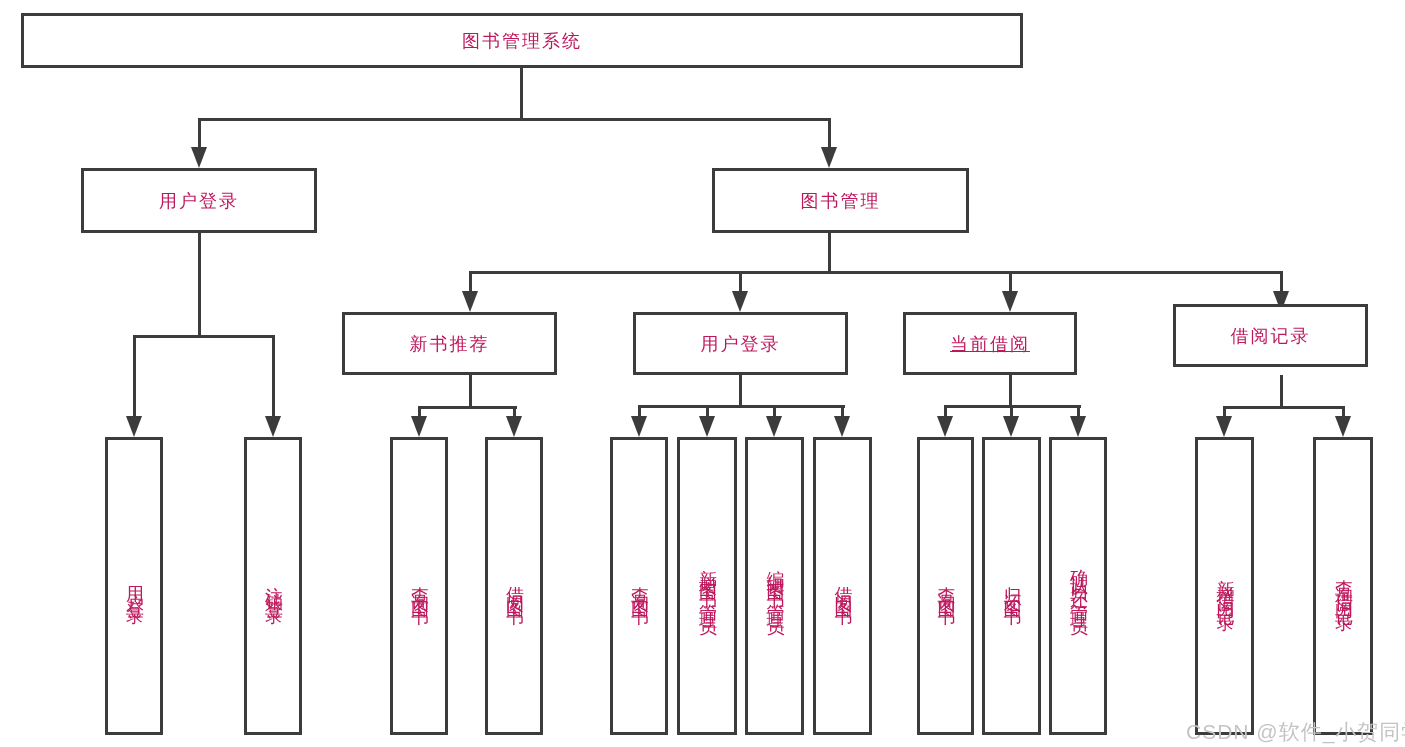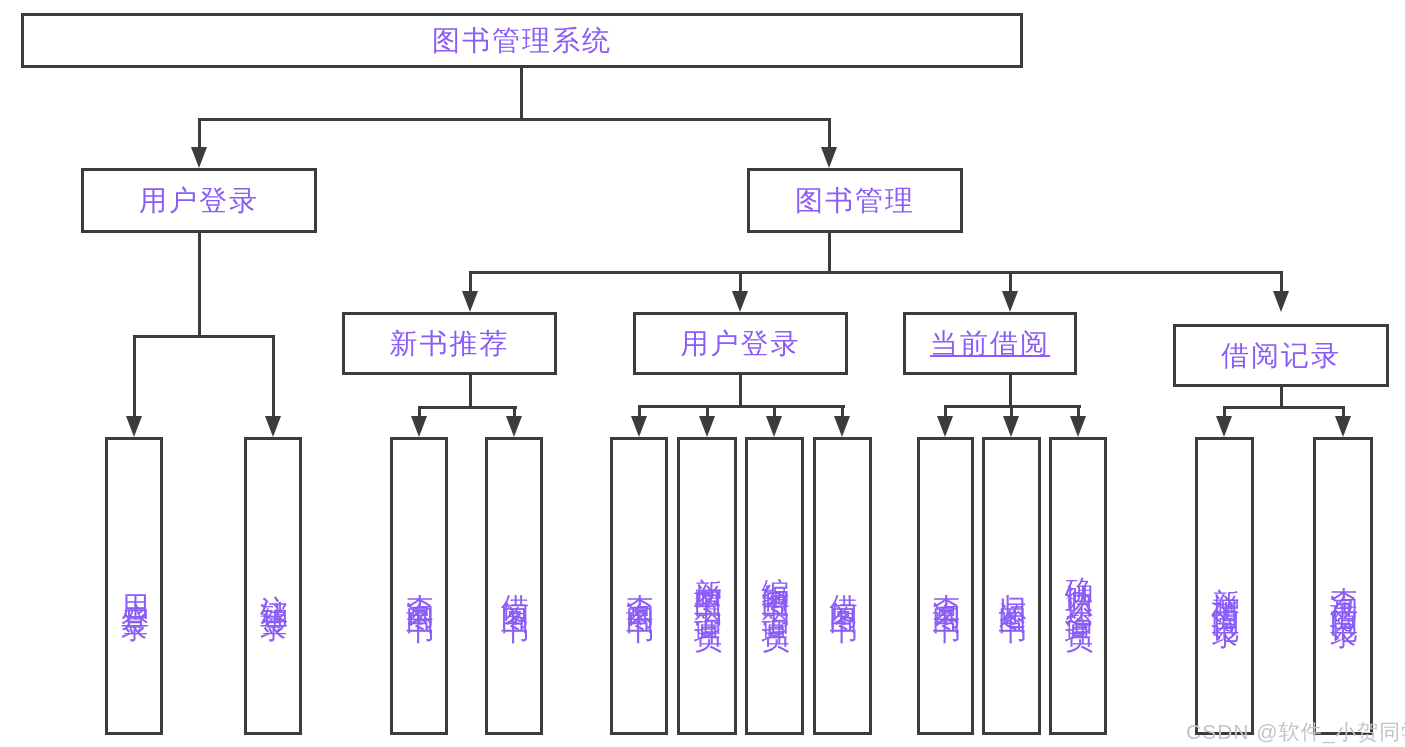--- a/index.html
+++ b/index.html
@@ -11,22 +11,22 @@
     overflow: hidden;
   }
   .node {
     position: absolute;
     box-sizing: border-box;
     border: 3px solid #3c3c3c;
     background: #ffffff;
     display: flex;
     align-items: center;
     justify-content: center;
-    color: #8b5cf6;
-    font-size: 28px;
+    color: #be185d;
+    font-size: 18px;
     letter-spacing: 2px;
     text-align: center;
     z-index: 2;
   }
   .vnode {
     writing-mode: vertical-rl;
     letter-spacing: 7px;
     line-height: 1.1;
   }
   .line {
@@ -60,29 +60,29 @@
     white-space: nowrap;
   }
 </style>
 </head>
 <body>
 
 <div class="node" style="left:21px; top:13px; width:1002px; height:55px;">图书管理系统</div>
 
 <div class="node" style="left:81px; top:168px; width:236px; height:65px;">用户登录</div>
 
-<div class="node" style="left:712px; top:168px; width:216px; height:65px;margin-left:35px;">图书管理</div>
+<div class="node" style="left:712px; top:168px; width:257px; height:65px;">图书管理</div>
 
 <div class="node" style="left:342px; top:312px; width:215px; height:63px;">新书推荐</div>
 
 <div class="node" style="left:633px; top:312px; width:215px; height:63px;">用户登录</div>
 
 <div class="node" style="left:903px; top:312px; width:174px; height:63px;text-decoration:underline;">当前借阅</div>
 
-<div class="node" style="left:1173px; top:324px; width:216px; height:63px;">借阅记录</div>
+<div class="node" style="left:1173px; top:304px; width:195px; height:63px;">借阅记录</div>
 
 <div class="node vnode" style="left:105px; top:437px; width:58px; height:298px;">用户登录</div>
 
 <div class="node vnode" style="left:244px; top:437px; width:58px; height:298px;">注销登录</div>
 
 <div class="node vnode" style="left:390px; top:437px; width:58px; height:298px;">查询图书</div>
 
 <div class="node vnode" style="left:485px; top:437px; width:58px; height:298px;">借阅图书</div>
 
 <div class="node vnode" style="left:610px; top:437px; width:58px; height:298px;">查询图书</div>

